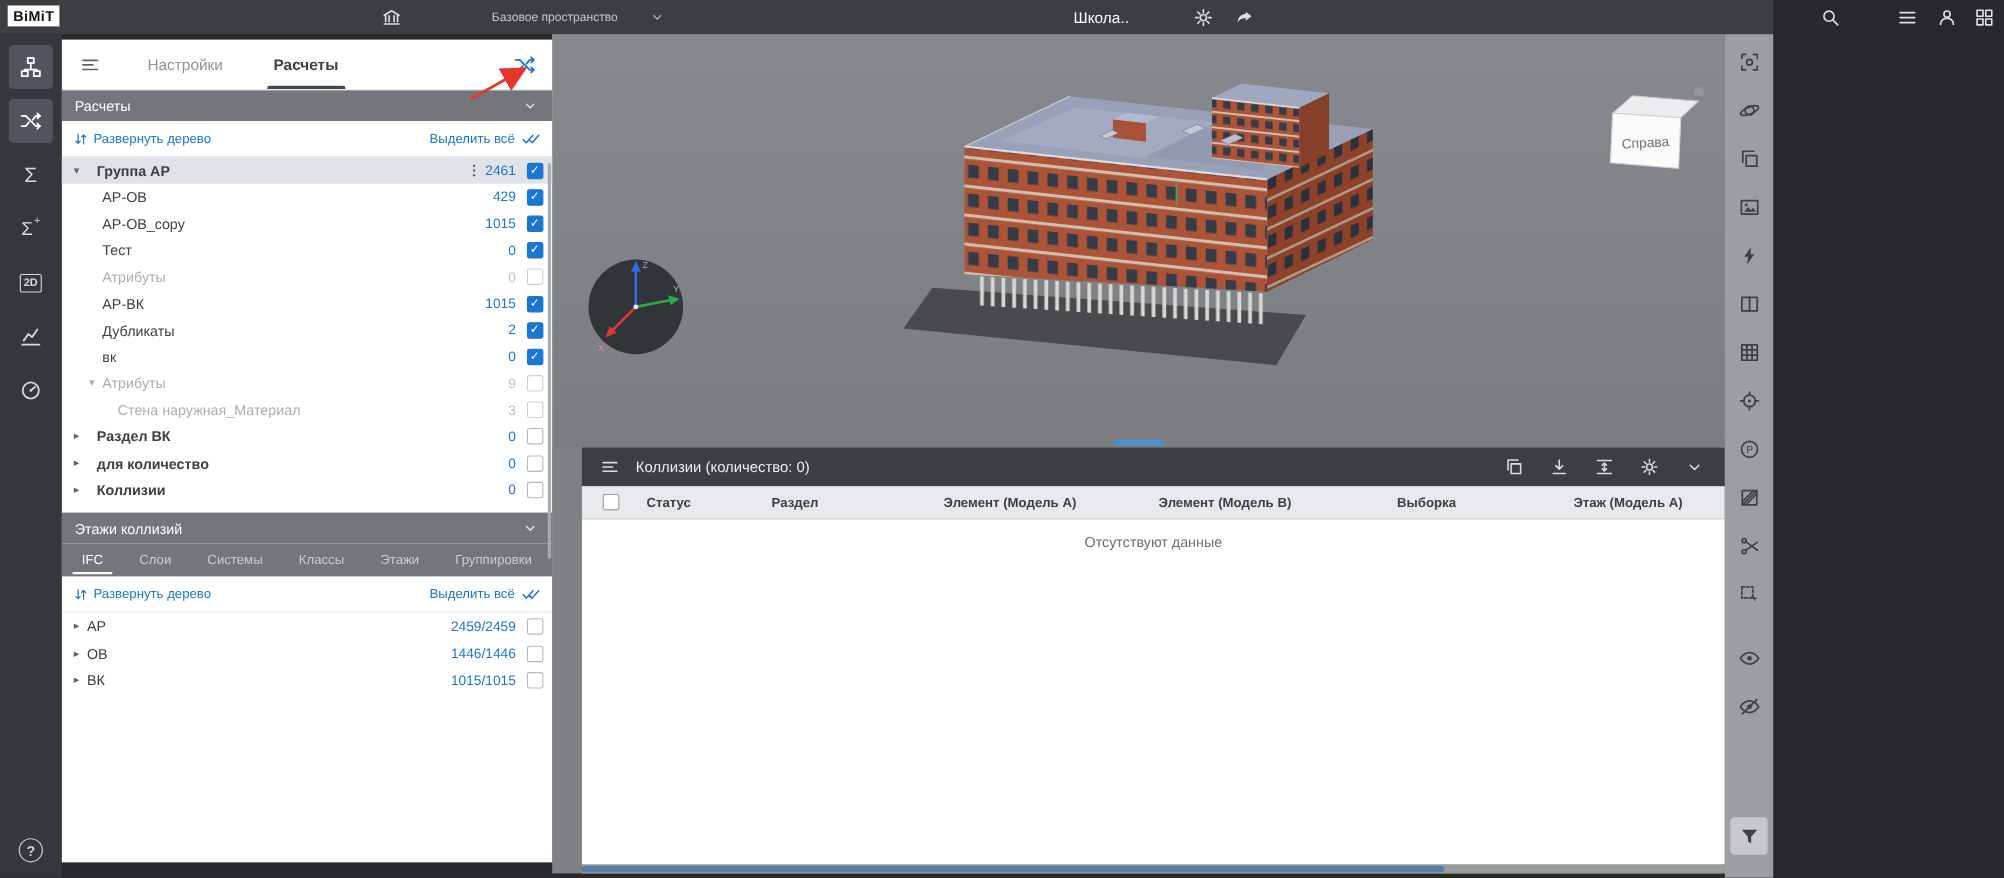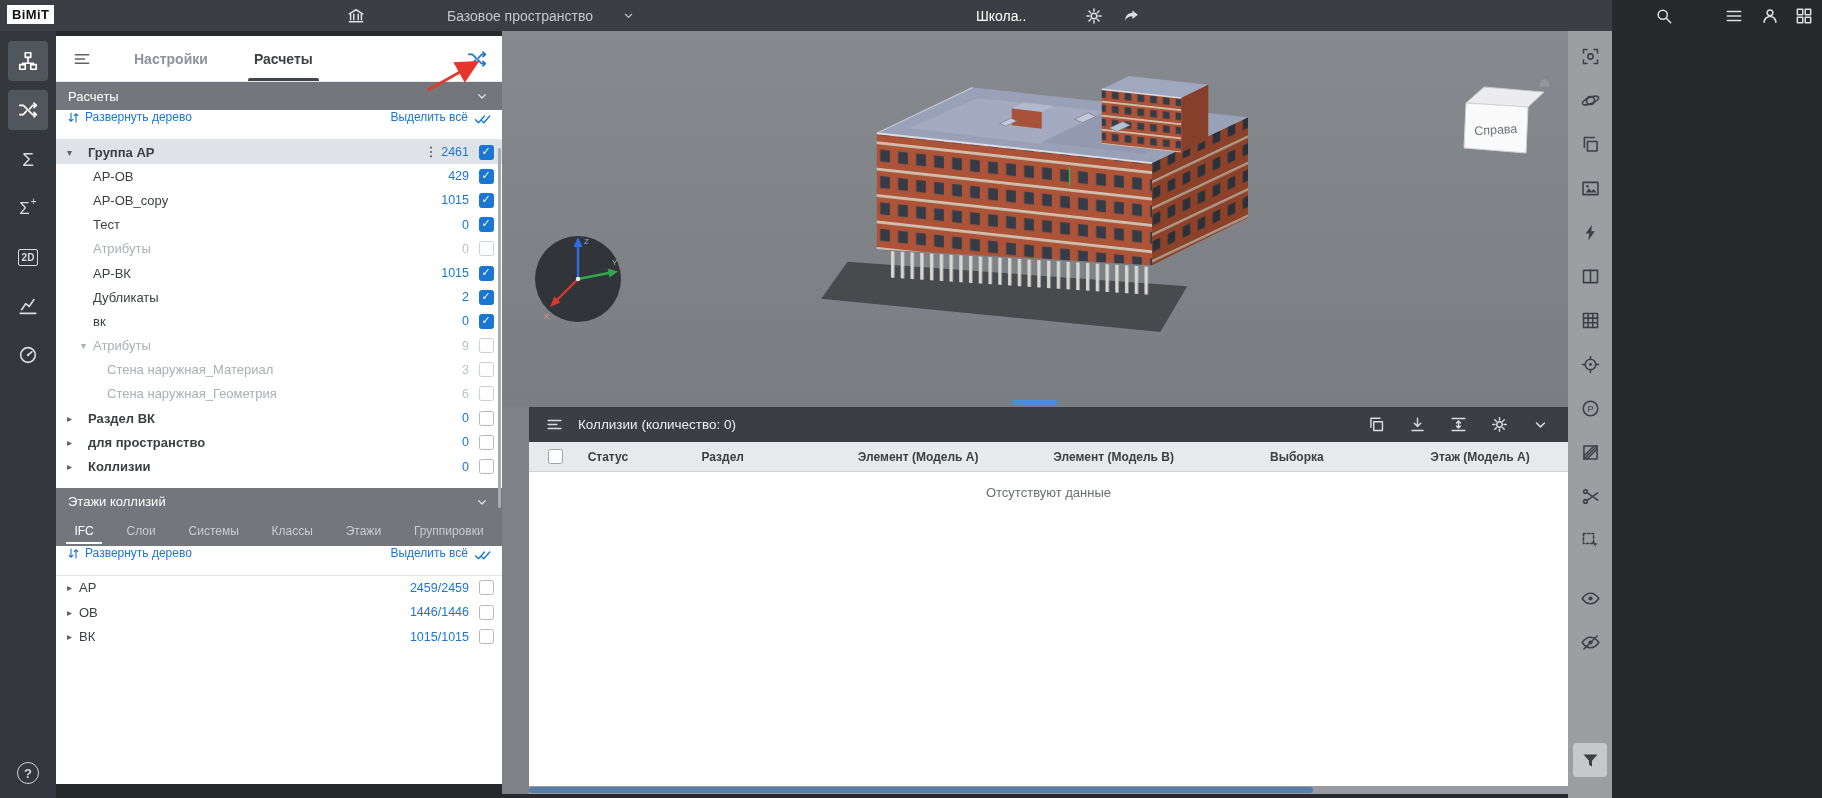--- a/index.html
+++ b/index.html
@@ -7,21 +7,21 @@
     font-family:"Liberation Sans","DejaVu Sans",sans-serif; }
   .app { position:relative; width:1612px; height:798px; }
   svg { display:block; }
 
   
   .topbar { position:absolute; left:0; top:0; right:0; height:31px; background:var(--topbar-bg,#3b3f43); z-index:20; }
   .logo { position:absolute; left:7px; top:5px; background:#fff; color:#101113; font-weight:bold; font-size:13px; line-height:17px; padding:1px 5px; letter-spacing:.4px; }
   .tb-ic { position:absolute; top:4px; width:24px; height:24px; display:flex; align-items:center; justify-content:center; color:#dde0e3; }
   .tb-ic svg { width:20px; height:20px; }
   .ic-projects { left:344px; }
-  .workspace { position:absolute; left:447px; top:0; height:31px; display:flex; align-items:center; color:#c3c7cb; font-size:14px; }
+  .workspace { position:absolute; left:447px; top:0; height:31px; display:flex; align-items:center; color:#c3c7cb; font-size:11px; }
   .workspace .ws-chev { margin-left:28px; color:#c3c7cb; display:flex; }
   .workspace .ws-chev svg { width:15px; height:15px; }
   .project-title { position:absolute; left:976px; top:0; height:31px; display:flex; align-items:center; color:#fff; font-size:14px; }
   .ic-gear { left:1082px; } .ic-share { left:1120px; }
   .ic-search { left:1652px; } .ic-list { left:1722px; } .ic-user { left:1758px; } .ic-grid { left:1792px; }
 
   
   .left-strip { position:absolute; left:0; top:31px; width:56px; bottom:0; background:#34373b; display:flex; flex-direction:column; z-index:10; }
   .strip-items { display:flex; flex-direction:column; align-items:center; gap:9px; padding-top:10px; flex:1; }
   .strip-item { width:40px; height:40px; border-radius:4px; color:#d7dade; display:flex; align-items:center; justify-content:center; flex:none; }
@@ -31,32 +31,32 @@
   .sup { font-size:10px; margin:-12px 0 0 1px; }
   .box2d { border:1.5px solid currentColor; border-radius:2px; font-size:10px; font-weight:bold; padding:2px 3px; }
   .help-btn { margin:0 auto 14px auto; color:#cfd3d6; }
   .qm { width:22px; height:22px; border:1.7px solid currentColor; border-radius:50%; display:flex; align-items:center; justify-content:center; font-size:13px; font-weight:bold; }
 
   
   .left-panel { position:absolute; left:56px; top:36px; width:446px; bottom:14px; background:#fff; display:flex; flex-direction:column; z-index:5; }
   .panel-tabs { height:46px; flex:none; display:flex; align-items:center; border-bottom:1px solid #e4e6e8; position:relative; }
   .pt-menu { margin-left:16px; color:#5f6368; display:flex; }
   .pt-menu svg { width:20px; height:20px; }
-  .ptab { position:relative; height:100%; display:flex; align-items:center; padding:0 4px; font-size:14px; color:#8d939a; margin-left:38px;font-weight:bold; }
+  .ptab { position:relative; height:100%; display:flex; align-items:center; padding:0 4px; font-size:14px; color:#8d939a; margin-left:38px; }
   .ptab.active { color:#3d4043; font-weight:bold; }
   .ptab.active::after { content:""; position:absolute; left:-2px; right:-2px; bottom:0; height:3px; background:#43474b; border-radius:2px 2px 0 0; }
   .pt-shuffle { position:absolute; right:14px; top:12px; color:var(--accent,#1976d2); }
   .pt-shuffle svg { width:22px; height:22px; }
 
   .section-header { height:28px; flex:none; background:var(--sec-bg,#73777c); color:#fff; font-size:13px; display:flex; align-items:center; padding:0 12px; }
   .section-header.mt { margin-top:9px; }
   .sh-chev { margin-left:auto; display:flex; color:#e8eaec; }
   .sh-chev svg { width:16px; height:16px; }
 
-  .tree-controls { height:30px; flex:none; display:flex; align-items:flex-start; padding:0 10px; border-bottom:1px solid #e2e5e8; color:var(--accent,#1976d2); }
+  .tree-controls { height:30px; flex:none; display:flex; align-items:center; padding:16px 10px; border-bottom:1px solid #e2e5e8; color:var(--accent,#1976d2); }
   .ctl-ic { display:flex; margin-right:4px; }
   .ctl-ic svg { width:15px; height:15px; }
   .ctl-label { font-size:12px; }
   .ctl-spacer { flex:1; }
   .ctl-dcheck { display:flex; margin-left:6px; }
   .ctl-dcheck svg { width:18px; height:18px; }
 
   .tree { flex:none; }
   .tree2 { flex:1; }
   .tree-row { height:24.2px; display:flex; align-items:center; padding-right:8px; font-size:13px; color:#3d4043; white-space:nowrap; }
@@ -341,37 +341,30 @@
           <span class="row-count">9</span>
           <span class="cb"></span>
         </div>
         <div class="tree-row muted" style="padding-left: 34px;">
           <span class="row-arrow"></span>
           <span class="row-label">Стена наружная_Материал</span>
           <span class="row-spacer"></span>
           <span class="row-count">3</span>
           <span class="cb"></span>
         </div>
-        <div class="tree-row muted" style="padding-left: 34px;">
-          <span class="row-arrow"></span>
-          <span class="row-label">Стена наружная_Геометрия</span>
-          <span class="row-spacer"></span>
-          <span class="row-count">6</span>
-          <span class="cb"></span>
-        </div>
         <div class="tree-row bold" style="padding-left: 6px;">
           <span class="row-arrow">▸</span>
           <span class="row-label">Раздел ВК</span>
           <span class="row-spacer"></span>
           <span class="row-count">0</span>
           <span class="cb"></span>
         </div>
         <div class="tree-row bold" style="padding-left: 6px;">
           <span class="row-arrow">▸</span>
-          <span class="row-label">для пространство</span>
+          <span class="row-label">для количество</span>
           <span class="row-spacer"></span>
           <span class="row-count">0</span>
           <span class="cb"></span>
         </div>
         <div class="tree-row bold" style="padding-left: 6px;">
           <span class="row-arrow">▸</span>
           <span class="row-label">Коллизии</span>
           <span class="row-spacer"></span>
           <span class="row-count">0</span>
           <span class="cb"></span>

